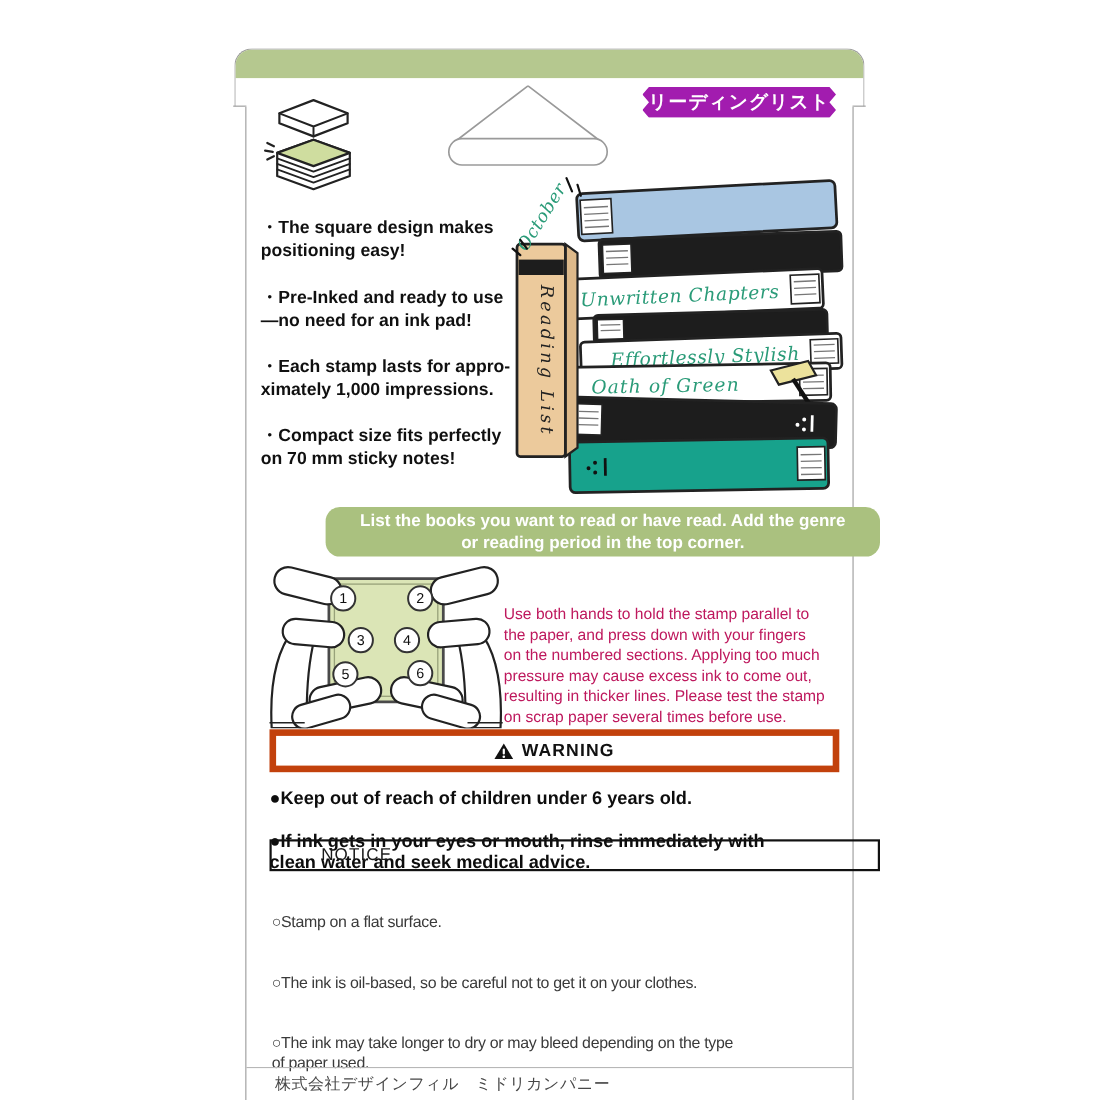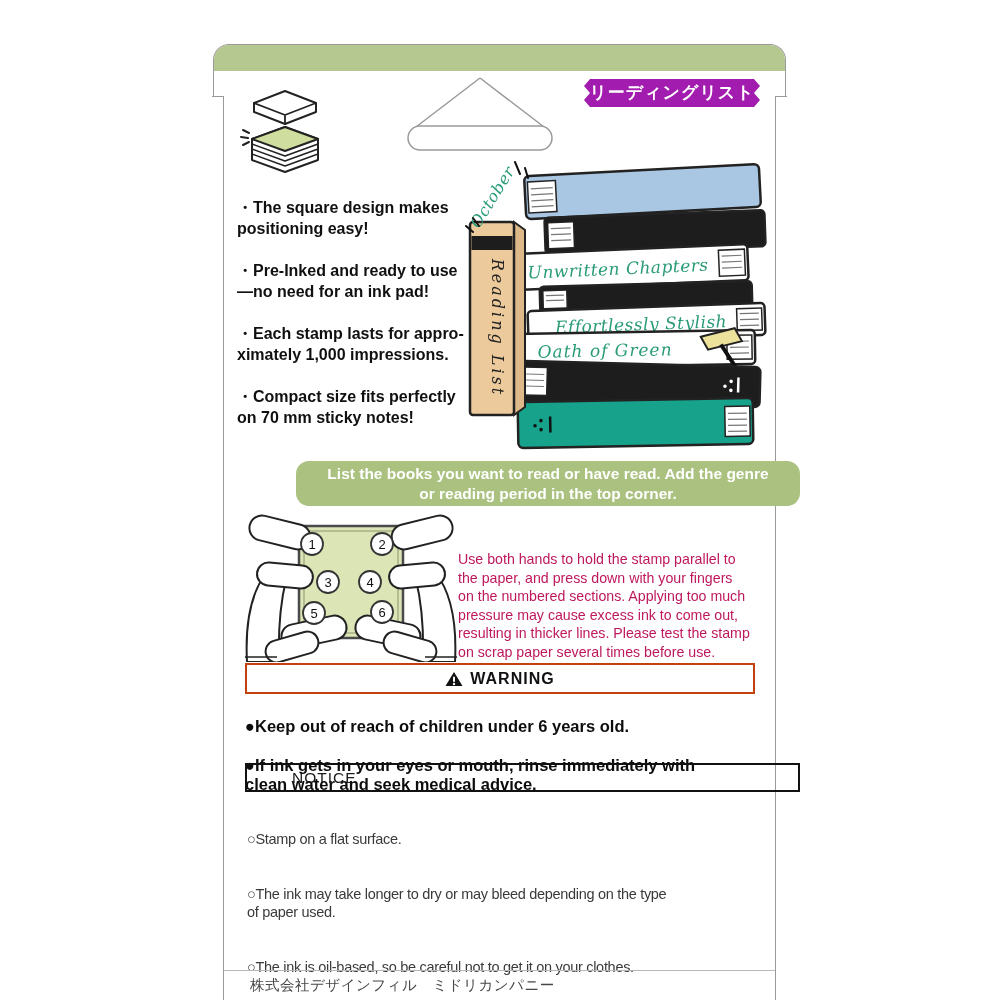--- a/index.html
+++ b/index.html
@@ -18,21 +18,21 @@
          clip-path:polygon(6px 0,170px 0,176px 7px,170px 14px,176px 21px,170px 28px,6px 28px,0 21px,6px 14px,0 7px);
          color:#fff;font-weight:bold;font-size:17px;line-height:28px;text-align:center;letter-spacing:1px;}
   
   .features{position:absolute;left:237px;top:176px;width:230px;font-size:16px;line-height:21px;
             font-weight:bold;color:#101010;white-space:pre-line;}
   .banner{position:absolute;left:248px;top:461px;width:504px;height:45px;background:#aac17f;
           border-radius:13px;color:#fff;font-weight:bold;font-size:15.5px;line-height:20px;
           text-align:center;white-space:pre-line;padding-top:0;display:flex;align-items:center;justify-content:center;margin-left:48px;}
   .usage{position:absolute;left:458px;top:550px;width:312px;font-size:14.2px;line-height:18.5px;
          color:#be185d;white-space:pre-line;}
-  .warnbox{position:absolute;left:245px;top:663px;width:506px;height:27px;border:2px solid #c2410c;
+  .warnbox{position:absolute;left:245px;top:663px;width:506px;height:27px;border:6px solid #c2410c;
            display:flex;align-items:center;justify-content:center;gap:7px;}
   .warnbox .t{font-weight:bold;font-size:16px;letter-spacing:1px;color:#111;}
   .warnitems{position:absolute;left:245px;top:697px;width:516px;font-weight:bold;font-size:16.5px;
              line-height:19.5px;color:#0d0d0d;white-space:pre-line;}
   .noticebox{position:absolute;left:245px;top:763px;width:506px;height:25px;border:2px solid #111;
              display:flex;align-items:center;justify-content:flex-start;padding-left:45px;}
   .noticebox .t{font-size:15.5px;letter-spacing:1px;color:#1a1a1a;}
   .noticeitems{position:absolute;left:247px;top:794px;width:524px;font-size:14.5px;line-height:18.2px;
                color:#3a3a3a;letter-spacing:-0.3px;white-space:pre;}
   .divider{position:absolute;left:224px;top:970px;width:551px;height:1px;background:#b7b7b7;}
@@ -215,23 +215,23 @@
     <div>●Keep out of reach of children under 6 years old.</div>
     <div>●If ink gets in your eyes or mouth, rinse immediately with
 clean water and seek medical advice.</div>
   </div>
 
   <div class="noticebox">
     <span class="t">NOTICE</span>
   </div>
   <div class="noticeitems">
     <div>○Stamp on a flat surface.</div>
+    <div>○The ink is oil-based, so be careful not to get it on your clothes.</div>
     <div>○The ink may take longer to dry or may bleed depending on the type
 of paper used.</div>
-    <div>○The ink is oil-based, so be careful not to get it on your clothes.</div>
     
     
     
   </div>
 
   <div class="divider"></div>
   <div class="footer">株式会社デザインフィル　ミドリカンパニー</div>
 
 </div>
 

